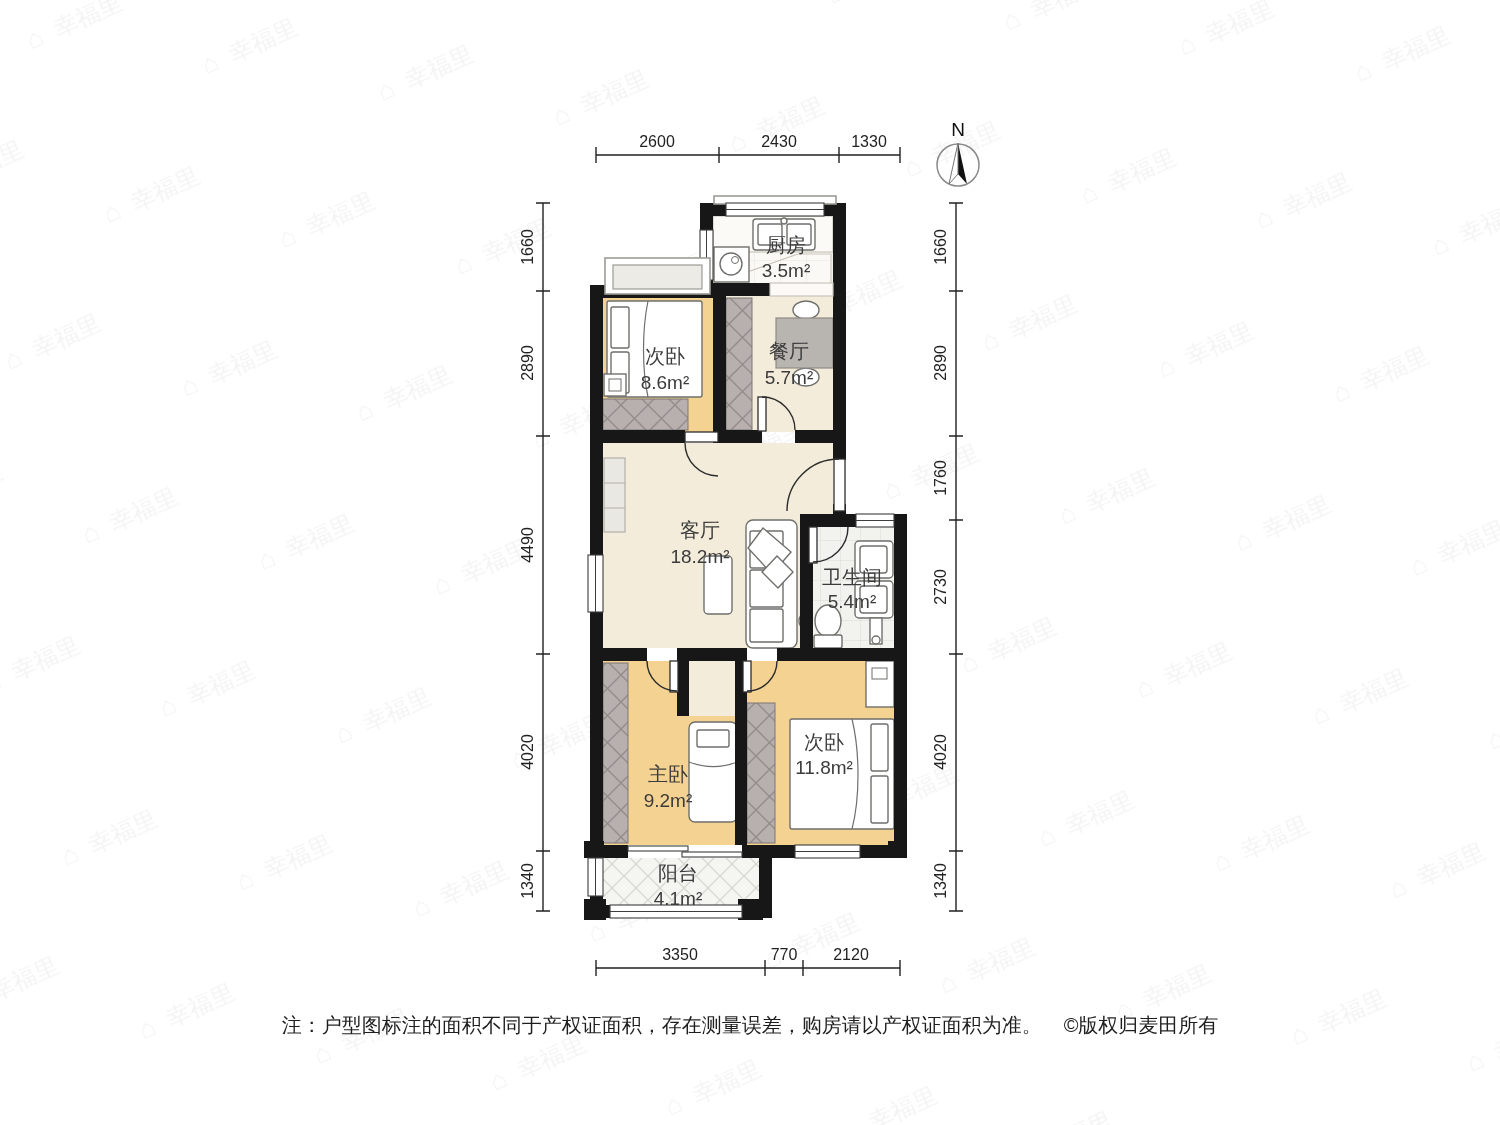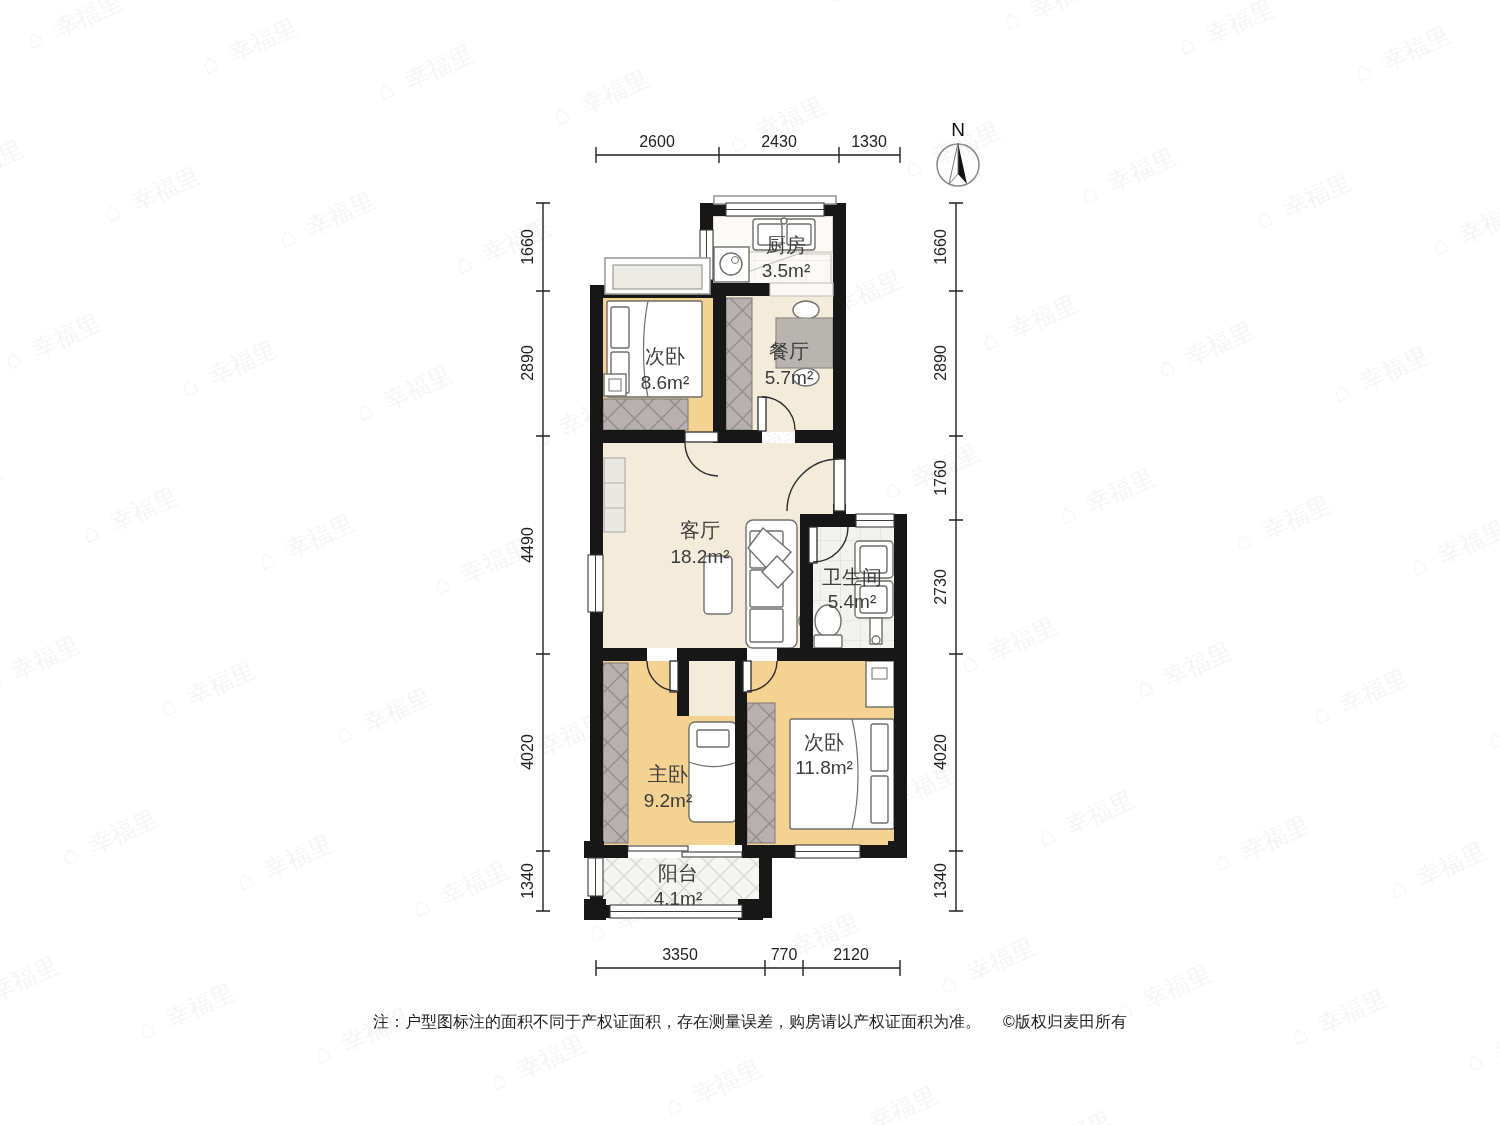--- a/index.html
+++ b/index.html
@@ -21,21 +21,21 @@
   .winline{stroke:#3d3d3d;stroke-width:1;fill:none;}
   .bay{fill:#ffffff;stroke:#9c9c97;stroke-width:1.6;}
   .bayin{fill:#ecebe5;stroke:#9c9c97;stroke-width:1.2;}
   .arc{fill:none;stroke:#2d2d2d;stroke-width:1.4;}
   .leaf{fill:#ffffff;stroke:#2d2d2d;stroke-width:1.3;}
   .dim{stroke:var(--ink);stroke-width:1.4;}
   .dimtxt{font-size:16px;fill:var(--ink);}
   .roomname{font-size:20px;fill:var(--label);}
   .roomarea{font-size:19px;fill:var(--label);}
   .note{position:absolute;left:0;right:0;top:1012px;text-align:center;
-        font-size:16px;color:#1e1e1e;}
+        font-size:20px;color:#1e1e1e;}
   .note .copy{margin-left:22px;}
 </style>
 </head>
 <body>
 <div id="stage">
 
 <svg width="1500" height="1125" viewBox="0 0 1500 1125">
   <defs>
     <pattern id="wm" width="300" height="190" patternUnits="userSpaceOnUse" patternTransform="rotate(-24)">
       <text x="8" y="58" font-size="26" fill="#2a2a2a" fill-opacity="0.055">⌂</text>

